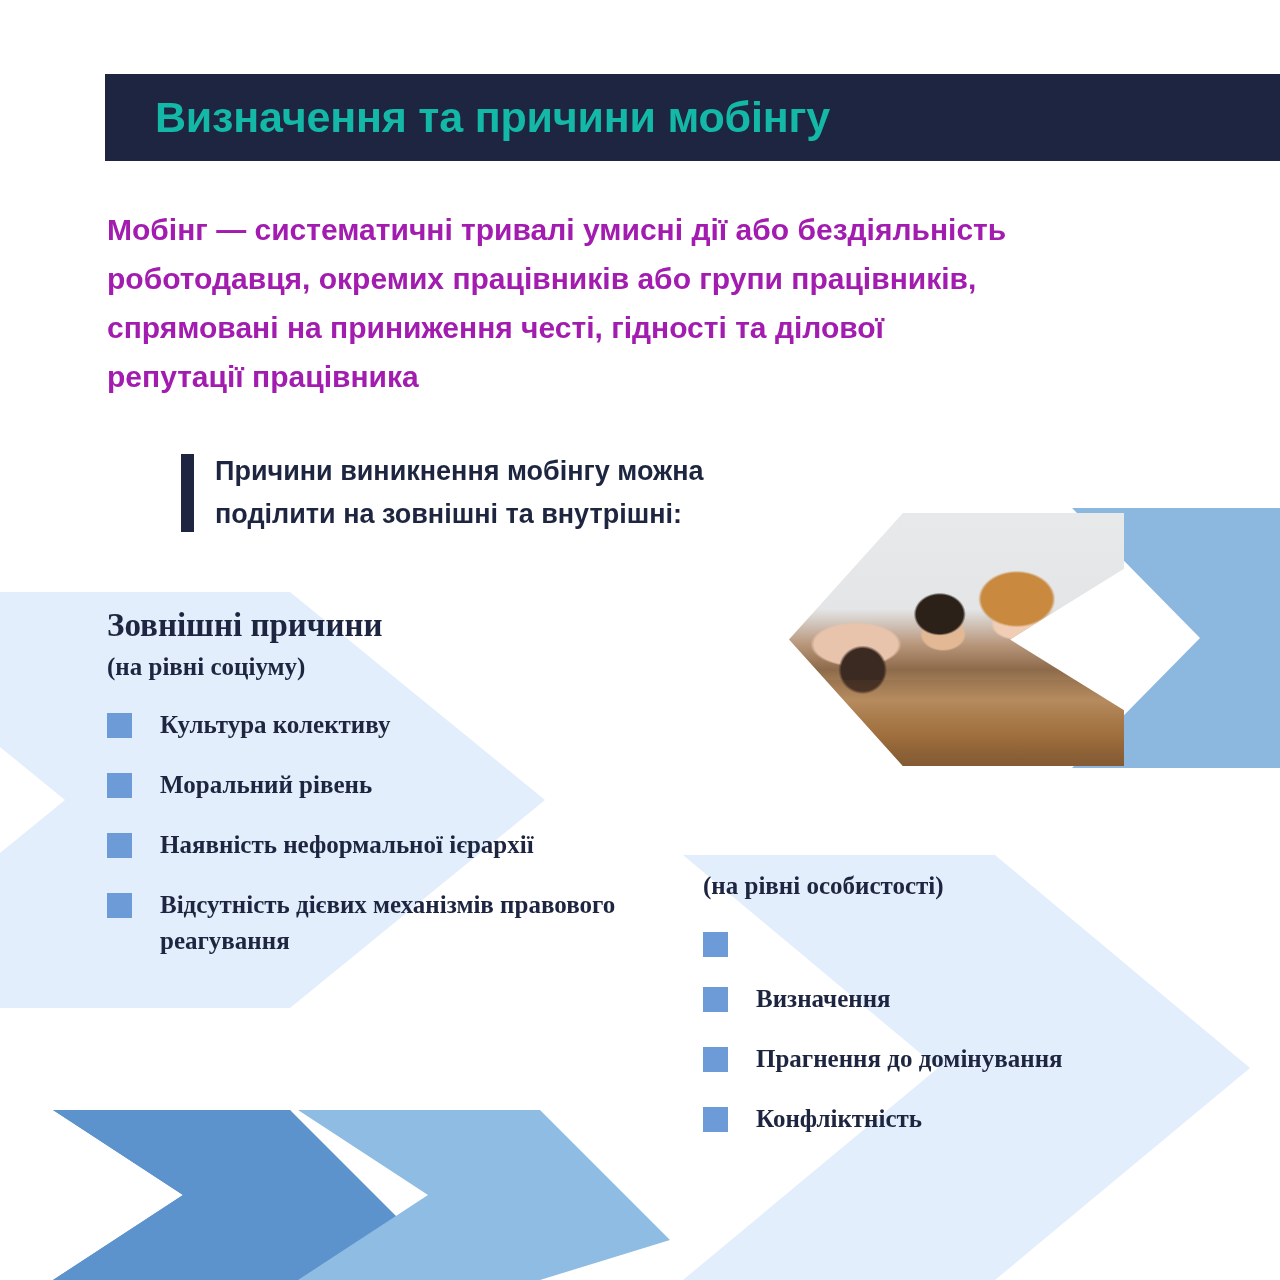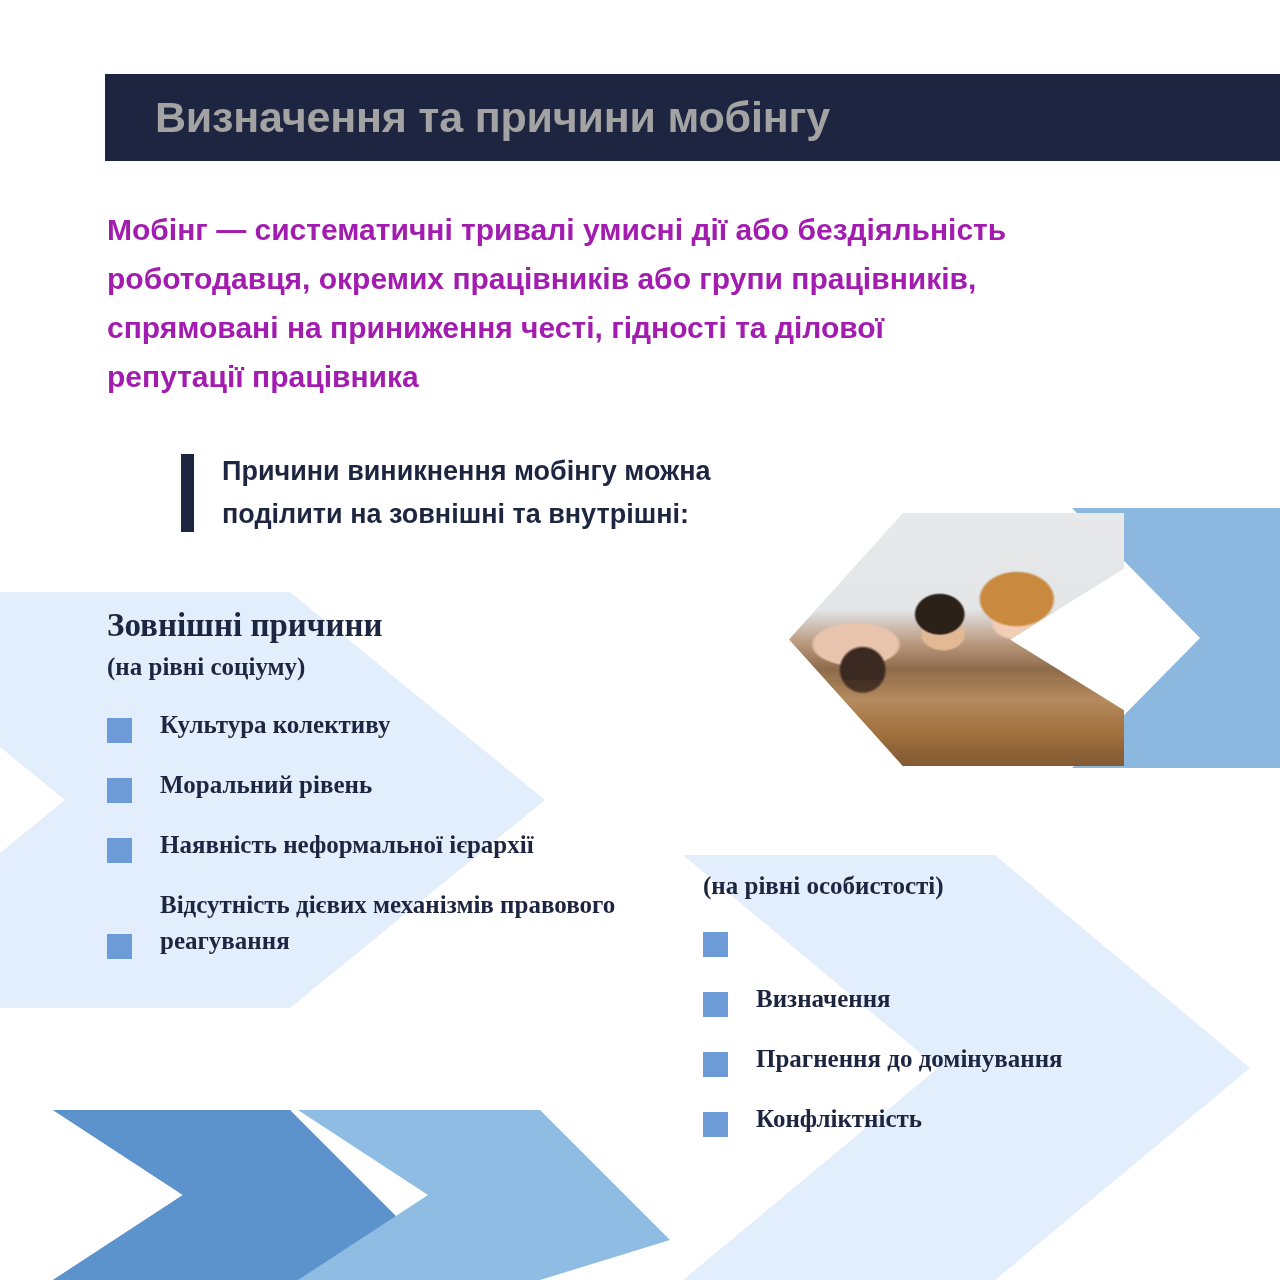--- a/index.html
+++ b/index.html
@@ -30,21 +30,21 @@
     position: absolute;
     left: 105px;
     top: 74px;
     width: 1175px;
     height: 87px;
     background: #1d2540;
     display: flex;
     align-items: center;
   }
   .title-text {
-    color: #a3a3a3;
+    color: #14b8a6;
     font-size: 43px;
     font-weight: bold;
     letter-spacing: -0.2px;
     padding-left: 50px;
     white-space: nowrap;
   }
 
   
   .definition {
     position: absolute;
@@ -57,21 +57,21 @@
     color: #a21caf;
   }
 
   
   .subtitle-wrap {
     position: absolute;
     left: 181px;
     top: 450px;
     display: flex;
     align-items: flex-start;
-    gap: 28px;
+    gap: 21px;
   }
   .accent-bar {
     width: 13px;
     height: 78px;
     background: #1d2540;
     flex: none;
     margin-top: 4px;
   }
   .subtitle-text {
     font-size: 27px;
@@ -104,21 +104,21 @@
     margin: 0 0 22px 0;
   }
 
   .bullet-list {
     list-style: none;
     margin: 0;
     padding: 0;
   }
   .bullet-item {
     display: flex;
-    align-items: flex-end;
+    align-items: flex-start;
     margin-bottom: 24px;
   }
   .bullet-sq {
     width: 25px;
     height: 25px;
     background: #6d9bd7;
     flex: none;
     margin-top: 6px;
     margin-right: 28px;
   }

